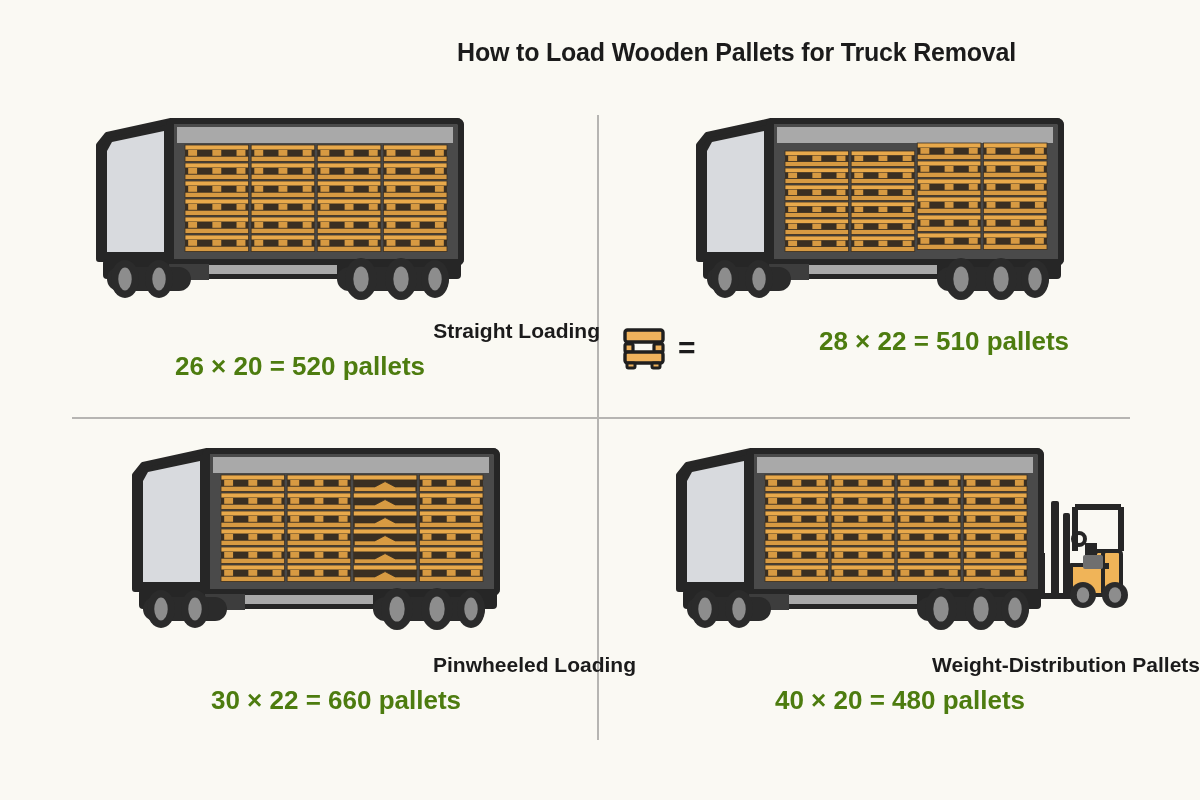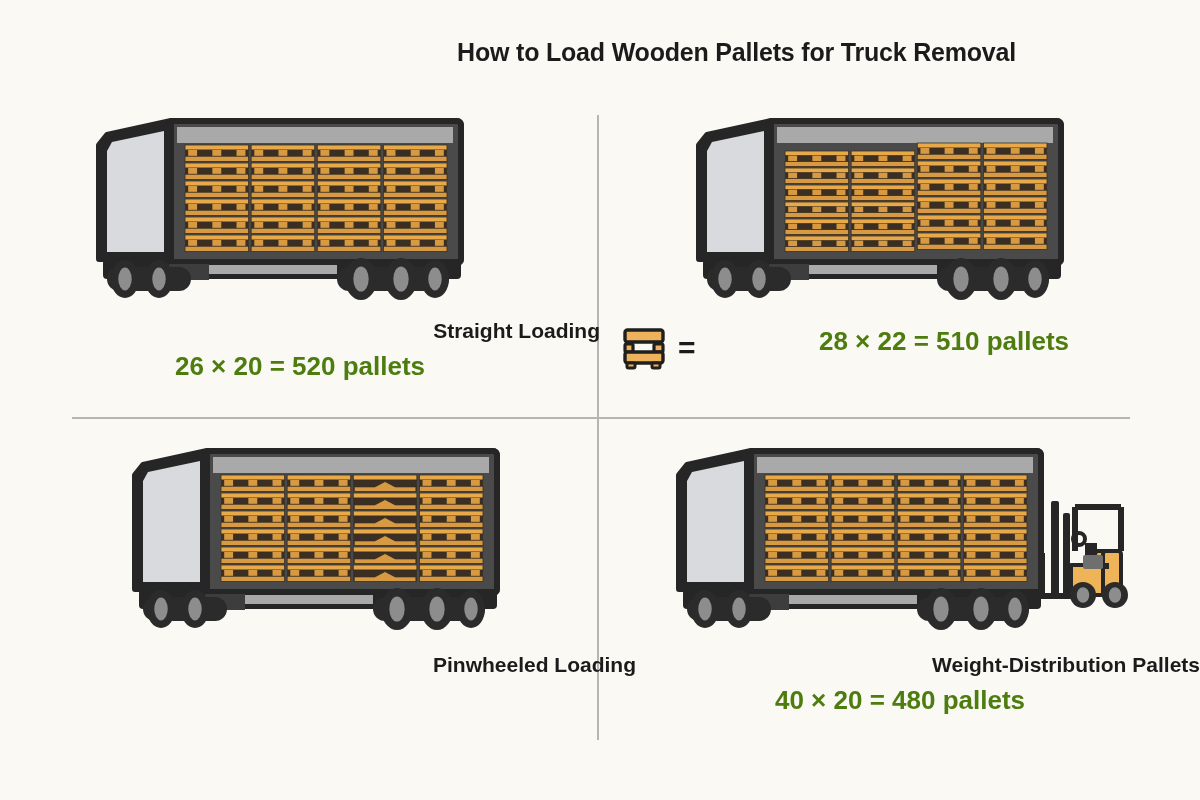--- a/index.html
+++ b/index.html
@@ -667,20 +667,21 @@
           <ellipse cx="276" cy="166" rx="7.68" ry="12.6" fill="#8d8d8d"></ellipse>
           <ellipse cx="316" cy="166" rx="16" ry="21" fill="#2b2b2b"></ellipse>
           <ellipse cx="316" cy="166" rx="7.68" ry="12.6" fill="#8d8d8d"></ellipse>
           <ellipse cx="350" cy="166" rx="14" ry="19" fill="#2b2b2b"></ellipse>
           <ellipse cx="350" cy="166" rx="6.72" ry="11.4" fill="#8d8d8d"></ellipse>
         </g>
     </svg>
   </div>
   <div class="caption" id="cap-bl">
     <div class="cap-title">Pinwheeled Loading</div>
+    <div class="cap-sub">30 × 22 = 660 pallets</div>
   </div>
 </div>
 
 <div class="quad" id="quad-br">
   <div class="truck-holder">
     <svg class="truck-svg" width="470" height="200" viewBox="0 0 470 200">
       <g id="tmpl-truck-weight">
           <rect x="84" y="8" width="292" height="142" rx="4" fill="#4a4a4a" stroke="#262626" stroke-width="6"></rect>
           <rect x="92" y="14" width="276" height="16" fill="#a9a9a9"></rect>
           <rect x="92" y="30" width="276" height="112" fill="#4a4a4a"></rect>

